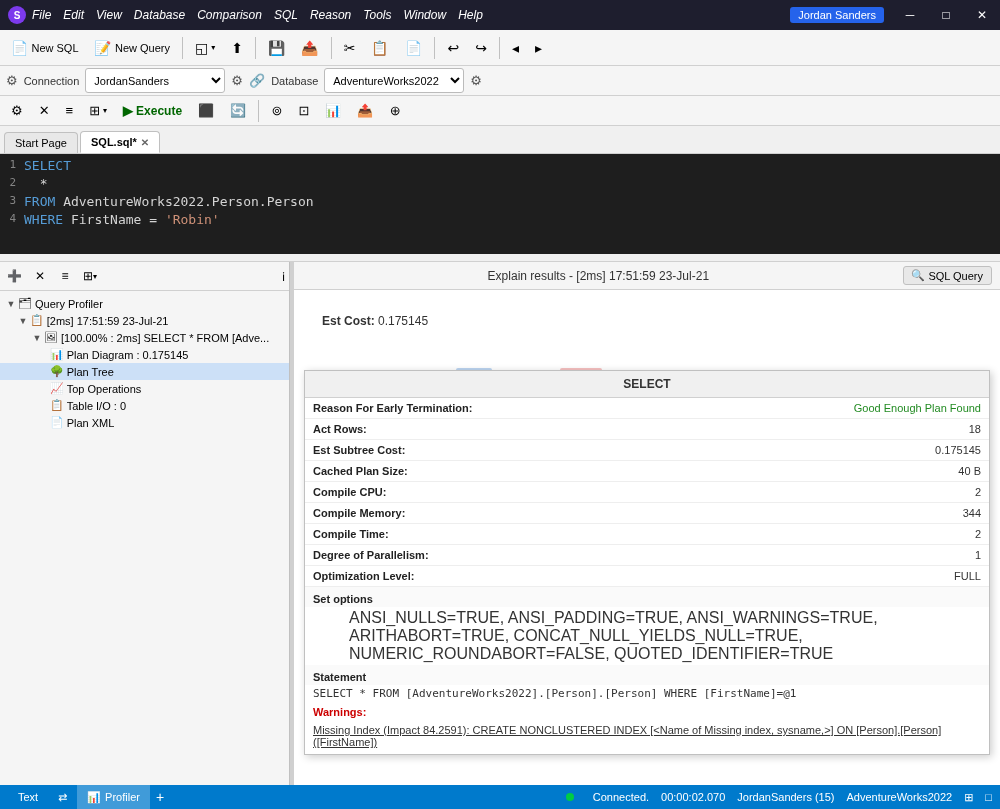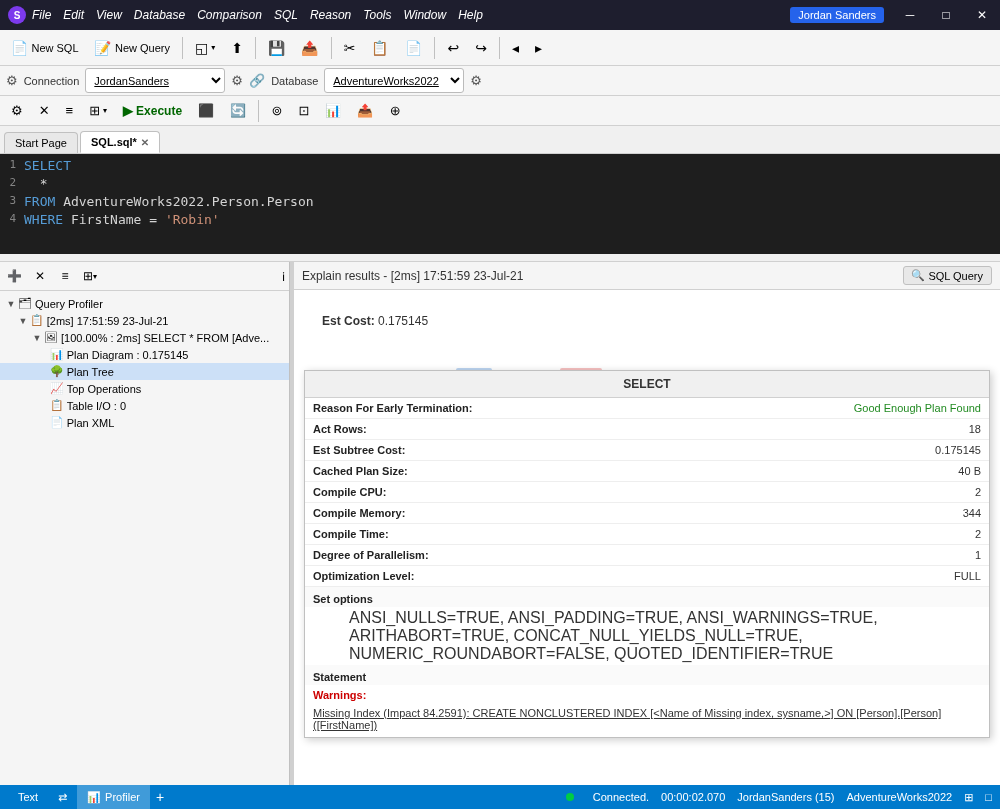--- a/index.html
+++ b/index.html
@@ -18,21 +18,21 @@
     
     .toolbar { display: flex; align-items: center; background: #f5f5f5; border-bottom: 1px solid #d0d0d0; height: 36px; padding: 0 4px; gap: 2px; flex-shrink: 0; }
     .tb-btn { display: flex; align-items: center; gap: 3px; padding: 3px 6px; border: 1px solid transparent; border-radius: 3px; cursor: pointer; font-size: 11px; background: transparent; white-space: nowrap; }
     .tb-sep { width: 1px; background: #c0c0c0; height: 22px; margin: 0 3px; }
     .tb-icon { font-size: 14px; }
     .dropdown-arrow { font-size: 8px; }
 
     
     .conn-bar { display: flex; align-items: center; background: #f5f5f5; border-bottom: 1px solid #d0d0d0; height: 30px; padding: 0 6px; gap: 6px; flex-shrink: 0; }
     .conn-label { font-size: 11px; color: #333; }
-    .conn-select { height: 25px; border: 1px solid #bbb; border-radius: 3px; font-size: 11px; padding: 0 4px; background: white; min-width: 140px; text-decoration: underline; }
+    .conn-select { height: 25px; border: 1px solid #bbb; border-radius: 3px; font-size: 11px; padding: 0 4px; background: white; min-width: 140px; }
     .conn-icon { font-size: 13px; cursor: pointer; color: #555; }
 
     
     .exec-bar { display: flex; align-items: center; background: #f5f5f5; border-bottom: 1px solid #d0d0d0; height: 30px; padding: 0 4px; gap: 2px; flex-shrink: 0; }
     .exec-btn { display: flex; align-items: center; gap: 3px; padding: 2px 6px; border: 1px solid transparent; border-radius: 3px; cursor: pointer; font-size: 11px; background: transparent; }
     .exec-btn.execute { color: #006600; font-weight: bold; font-size: 12px; }
     .exec-icon { font-size: 13px; }
 
     
     .tab-bar { display: flex; align-items: flex-end; background: #f0f0f0; border-bottom: 1px solid #d0d0d0; height: 28px; padding-left: 4px; flex-shrink: 0; }
@@ -66,21 +66,21 @@
     .lp-info { margin-left: auto; font-size: 12px; cursor: pointer; }
     .profiler-tree { flex: 1; overflow: auto; padding: 4px 0; }
     .tree-item { display: flex; align-items: center; padding: 2px 4px; cursor: pointer; font-size: 11px; }
     .tree-item.selected { background: #cce0f7; }
     .tree-icon { margin-right: 3px; font-size: 11px; }
     .tree-label { }
     .tree-expand { width: 14px; text-align: center; font-size: 9px; color: #555; }
 
     
     .right-panel { flex: 1; display: flex; flex-direction: column; overflow: hidden; background: #ffffff; }
-    .rp-header { display: flex; align-items: center; padding: 4px 8px; border-bottom: 1px solid #d0d0d0; background: #f5f5f5; gap: 8px; }
+    .rp-header { display: flex; align-items: center; padding: 4px 8px; border-bottom: 1px solid #d0d0d0; background: #f5f5f5; gap: 8px; text-align: center; }
     .rp-title { font-size: 12px; color: #333; flex: 1; }
     .sql-query-btn { display: flex; align-items: center; gap: 3px; padding: 2px 8px; border: 1px solid #c0c0c0; border-radius: 3px; cursor: pointer; font-size: 11px; background: #e8e8e8; }
 
     
     .plan-area { display: flex; flex: 1; overflow: hidden; position: relative; }
     .plan-diagram { flex: 1; overflow: auto; position: relative; padding: 20px; }
     .est-cost { font-size: 12px; color: #333; margin-bottom: 16px; padding: 4px 8px; }
     .plan-node { display: flex; flex-direction: column; align-items: center; position: relative; }
     .node-box { width: 48px; height: 48px; border: 2px solid #888; border-radius: 4px; display: flex; align-items: center; justify-content: center; background: white; font-size: 20px; position: relative; cursor: pointer; }
     .node-box.select-node { background: #e8f4ff; border-color: #4a90d9; }
@@ -449,20 +449,21 @@
                 </tr>
                 <tr>
                   <td>Optimization Level:</td>
                   <td>FULL</td>
                 </tr>
               </tbody>
                 </table>
               <div class="popup-section">Set options</div>
               <div class="popup-text">ANSI_NULLS=TRUE, ANSI_PADDING=TRUE, ANSI_WARNINGS=TRUE, ARITHABORT=TRUE, CONCAT_NULL_YIELDS_NULL=TRUE, NUMERIC_ROUNDABORT=FALSE, QUOTED_IDENTIFIER=TRUE</div>
               <div class="popup-section">Statement</div>
+              <div class="popup-mono">SELECT * FROM [AdventureWorks2022].[Person].[Person] WHERE [FirstName]=@1</div>
               <div class="popup-warning">Warnings:</div>
               <div class="popup-warn-text">Missing Index (Impact 84.2591): CREATE NONCLUSTERED INDEX [&lt;Name of Missing index, sysname,&gt;] ON [Person].[Person] ([FirstName])</div>
             </div>
           </div>
         </div>
       </div>
     </div>
   </div>
 </div>
 

